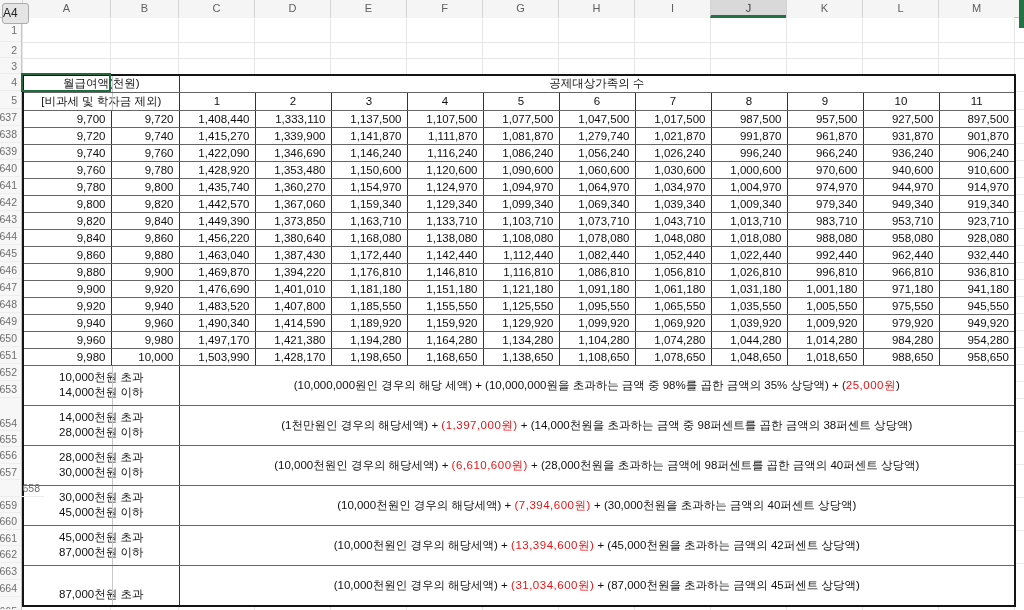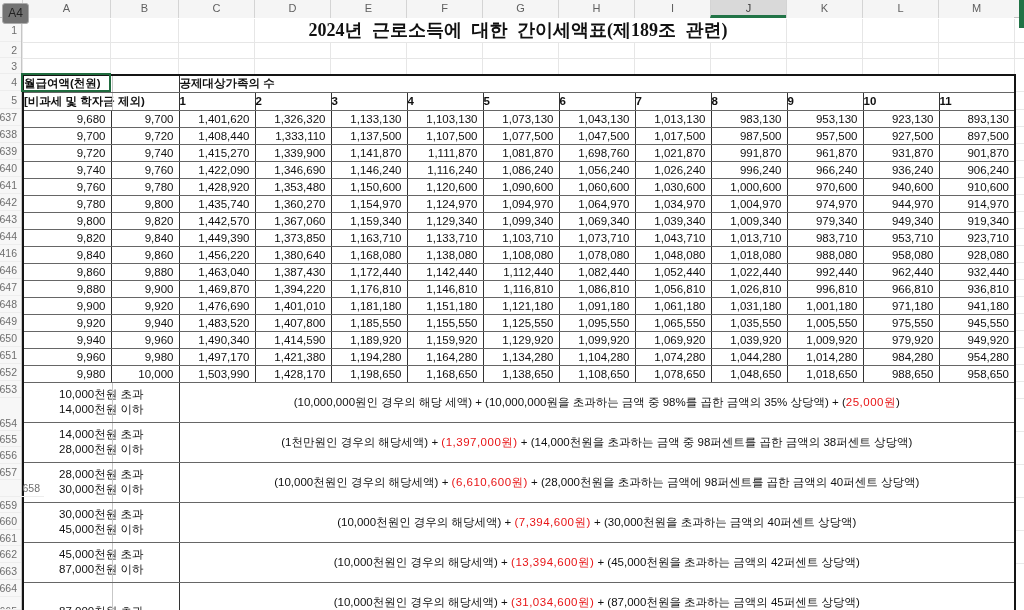--- a/index.html
+++ b/index.html
@@ -9,22 +9,22 @@
 
   
   #colheaders { position:absolute; left:0; top:0; width:1024px; height:18px;
     background:#f5f5f5; border-bottom:1px solid #c2c2c2; z-index:4; }
   .col-h { position:absolute; top:0; height:18px; line-height:17px; text-align:center;
     font-size:11px; color:#5f5f5f; border-left:1px solid #d4d4d4; background:#f5f5f5; }
   .col-h.sel { background:#d9d9d9; border-bottom:3px solid #217346; color:#3c3c3c; }
   #sliver { position:absolute; left:1019px; top:0; width:5px; height:28px;
     background:#217346; z-index:5; }
   #namebox { position:absolute; left:2px; top:3px; width:27px; height:21px;
-    background:#737373; border:1px solid #ababab; border-radius:3px; z-index:6;
-    font-size:12px; color:#222; text-align:center; line-height:19px; }
+    background:#e5e5e5; border:1px solid #ababab; border-radius:3px; z-index:6;
+    font-size:12px; color:#222; line-height:19px; }
 
   
   #gutter { position:absolute; left:0; top:18px; width:22px; height:592px;
     background:#f7f7f7; border-right:1px solid #c6c6c6; z-index:3;
     display:flex; flex-direction:column; }
   .row-h { flex:none; font-size:10.5px; color:#6e6e6e; text-align:right;
     padding-right:4px; display:flex; align-items:center; justify-content:flex-end;
     border-bottom:1px solid #ededed; overflow:hidden; }
   .row-h.low { align-items:flex-end; padding-bottom:1px; }
   .row-h.clip { align-items:flex-start; padding-top:8px; }
@@ -43,21 +43,21 @@
   
   table#grid { position:absolute; left:22px; top:74px; border-collapse:collapse;
     table-layout:fixed; z-index:1; background:#fff; }
   #grid { border:2px solid #141414; }
   #grid td { border-left:1px solid #333; border-right:1px solid #333;
     border-top:1px solid #666; border-bottom:1px solid #666;
     font-size:11.5px; color:#101010; white-space:nowrap; overflow:hidden; }
   tr.r4 { height:17px; } tr.r5 { height:18px; }
   tr.dr { height:17px; }
   tr.blk { height:33px; } tr.blk6 { height:34px; }
-  .hcell { font-size:11px;font-weight:bold; }
+  .hcell { text-align:center; font-size:11px; }
   tr.r4 td.ab { border-bottom:1px solid #c9c9c9; }
   td.num { text-align:right; padding-right:5px; }
   td.ab { position:relative; }
   td.ab::after { content:""; position:absolute; left:88px; top:0; bottom:0;
     width:1px; background:#c7c7c7; }
   td.merged-c { text-align:center; }
   tr.blk td, tr.blk6 td { border-top:2px solid #141414; border-bottom:2px solid #141414; }
   td.range { text-align:center; font-size:11px; }
   td.range .rl { line-height:15px; }
   tr.blk6 td.range { vertical-align:bottom; padding-bottom:3px; }
@@ -155,21 +155,21 @@
       <div class="row-h" style="height: 17px;">4</div>
       <div class="row-h" style="height: 18px;">5</div>
       <div class="row-h" style="height: 17px;">637</div>
       <div class="row-h" style="height: 17px;">638</div>
       <div class="row-h" style="height: 17px;">639</div>
       <div class="row-h" style="height: 17px;">640</div>
       <div class="row-h" style="height: 17px;">641</div>
       <div class="row-h" style="height: 17px; text-align: center;">642</div>
       <div class="row-h" style="height: 17px;">643</div>
       <div class="row-h" style="height: 17px;">644</div>
-      <div class="row-h" style="height: 17px;">416</div>
+      <div class="row-h" style="height: 17px;">645</div>
       <div class="row-h" style="height: 17px;">646</div>
       <div class="row-h" style="height: 17px;">647</div>
       <div class="row-h" style="height: 17px;">648</div>
       <div class="row-h" style="height: 17px;">649</div>
       <div class="row-h" style="height: 17px;">650</div>
       <div class="row-h" style="height: 17px;">651</div>
       <div class="row-h" style="height: 17px;">652</div>
       <div class="row-h" style="height: 17px;">653</div>
       <div class="row-h low" style="height: 33px;">654</div>
       <div class="row-h" style="height: 16px;">655</div>
@@ -178,23 +178,20 @@
       <div class="row-h" style="height: 17px; padding-left: 40px;">658</div>
       <div class="row-h" style="height: 16px;">659</div>
       <div class="row-h" style="height: 17px;">660</div>
       <div class="row-h" style="height: 16px;">661</div>
       <div class="row-h" style="height: 17px;">662</div>
       <div class="row-h" style="height: 17px;">663</div>
       <div class="row-h" style="height: 17px;">664</div>
       <div class="row-h clip" style="height: 13px;">665</div>
     </div>
 
-  <div id="titlerow">
-    <span>2024년 근로소득에 대한 간이세액표(제189조 관련)</span>
-  </div>
 
   <table id="grid">
       <colgroup>
         <col style="width: 88px;">
         <col style="width: 68px;">
         <col style="width: 76px;">
         <col style="width: 76px;">
         <col style="width: 76px;">
         <col style="width: 76px;">
         <col style="width: 76px;">
@@ -220,35 +217,20 @@
           <td class="hcell">6</td>
           <td class="hcell">7</td>
           <td class="hcell">8</td>
           <td class="hcell">9</td>
           <td class="hcell">10</td>
           <td class="hcell">11</td>
         </tr>
     </tbody>
     <tbody id="data-rows">
         <tr class="dr">
-          <td class="num">9,680</td>
-          <td class="num">9,700</td>
-          <td class="num">1,401,620</td>
-          <td class="num">1,326,320</td>
-          <td class="num">1,133,130</td>
-          <td class="num">1,103,130</td>
-          <td class="num">1,073,130</td>
-          <td class="num">1,043,130</td>
-          <td class="num">1,013,130</td>
-          <td class="num">983,130</td>
-          <td class="num">953,130</td>
-          <td class="num">923,130</td>
-          <td class="num">893,130</td>
-        </tr>
-        <tr class="dr">
           <td class="num">9,700</td>
           <td class="num">9,720</td>
           <td class="num">1,408,440</td>
           <td class="num">1,333,110</td>
           <td class="num">1,137,500</td>
           <td class="num">1,107,500</td>
           <td class="num">1,077,500</td>
           <td class="num">1,047,500</td>
           <td class="num">1,017,500</td>
           <td class="num">987,500</td>
@@ -257,21 +239,21 @@
           <td class="num">897,500</td>
         </tr>
         <tr class="dr">
           <td class="num">9,720</td>
           <td class="num">9,740</td>
           <td class="num">1,415,270</td>
           <td class="num">1,339,900</td>
           <td class="num">1,141,870</td>
           <td class="num">1,111,870</td>
           <td class="num">1,081,870</td>
-          <td class="num">1,698,760</td>
+          <td class="num">1,279,740</td>
           <td class="num">1,021,870</td>
           <td class="num">991,870</td>
           <td class="num">961,870</td>
           <td class="num">931,870</td>
           <td class="num">901,870</td>
         </tr>
         <tr class="dr">
           <td class="num">9,740</td>
           <td class="num">9,760</td>
           <td class="num">1,422,090</td>

